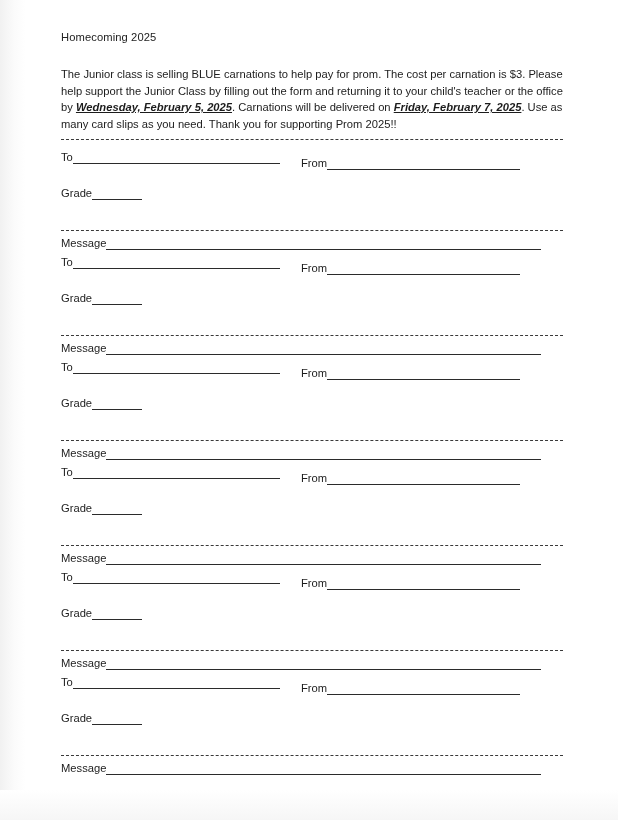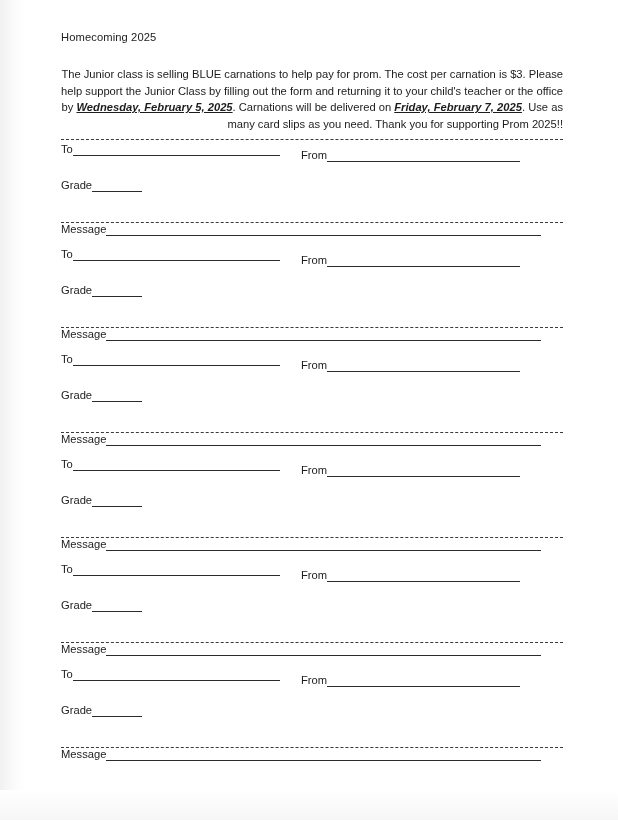--- a/index.html
+++ b/index.html
@@ -55,36 +55,36 @@
     letter-spacing: 0.1px;
     white-space: nowrap;
   }
 
   .intro {
     margin-top: 21px;
     font-size: 11.2px;
     line-height: 16.6px;
     color: #1c1c1c;
     width: 502px;
-    text-align: right;
+    text-align: left;
   }
   .intro .emph {
     font-weight: bold;
     font-style: italic;
     text-decoration: underline;
   }
 
   .rule {
     height: 0;
     border-top: 1.6px dashed #3a3a3a;
     width: 502px;
   }
   .rule-top { margin-top: 7px; }
 
-  .slips { margin-top: 0; }
+  .slips { margin-top: 8px; }
 
   .slip {
     position: relative;
     height: 105px;
   }
 
   .row {
     position: relative;
     height: 18px;
   }
@@ -108,21 +108,21 @@
 
   .fld-to  { left: 0;   top: 2px; }
   .fld-to .blank    { width: 207px; }
 
   .fld-from { left: 240px; top: 8px; }
   .fld-from .blank  { width: 193px; }
 
   .fld-grade { left: 0; top: 20px; text-align: right; }
   .fld-grade .blank { width: 50px; }
 
-  .fld-msg { left: 0; top: 46px; text-align: right; }
+  .fld-msg { left: 0; top: 52px; text-align: right; }
   .fld-msg .blank   { width: 435px; }
 
   .slip-rule {
     position: absolute;
     left: 0;
     top: 82px;
     width: 502px;
     height: 0;
     border-top: 1.6px dashed #3a3a3a;
   }

